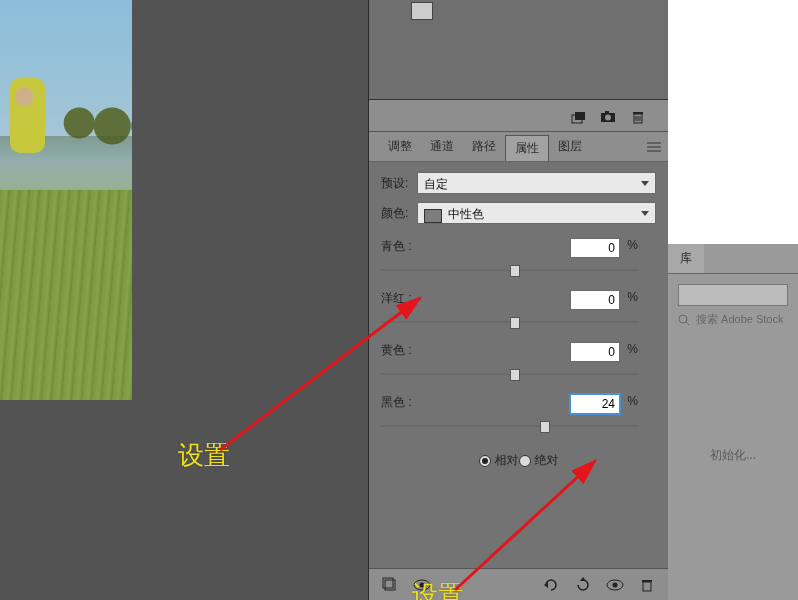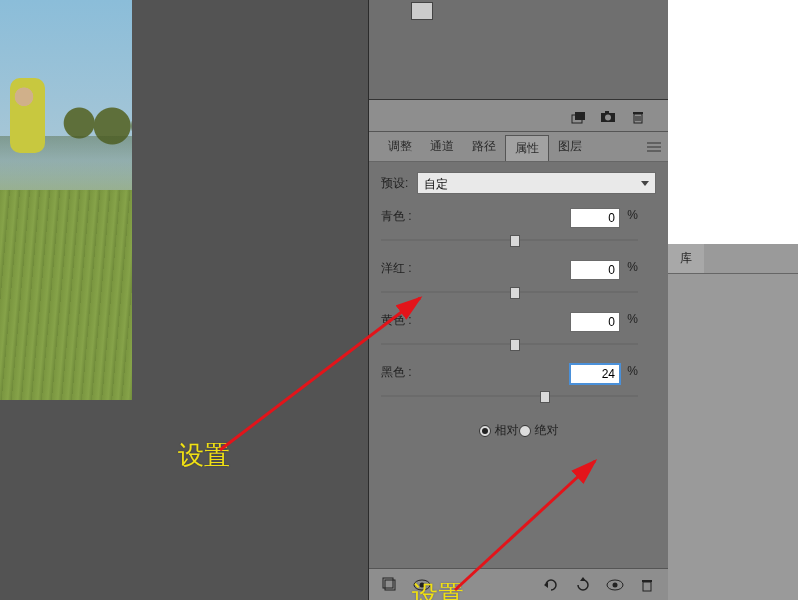--- a/index.html
+++ b/index.html
@@ -130,20 +130,27 @@
 
 
   <div class="props-body">
     <div class="cut-top">
       <div class="row">
         <span class="row-label">预设:</span>
         <div class="dropdown">
           <span>自定</span>
         </div>
       </div>
+      <div class="row">
+        <span class="row-label">颜色:</span>
+        <div class="dropdown">
+          <span class="swatch"></span>
+          <span>中性色</span>
+        </div>
+      </div>
 
       <div class="slider-row" style="position:relative; height:40px;">
         <span class="slider-label">青色 :</span>
         <input class="slider-input" value="0" style="">
         <span class="percent">%</span>
         <div class="slider-track">
             <div class="slider-thumb" style="left:50%;"></div>
           </div>
       </div>
 
@@ -220,20 +227,31 @@
         </span>
     </div>
   </div>
 </div>
 
 <div class="right-panel">
   <div class="right-top"></div>
   <div class="right-lib">
     <div class="lib-tabs">
       <div class="lib-tab">库</div>
+    </div>
+    <div class="lib-body">
+      <div style="height:22px; background:#bcbcbc; border:1px solid #777;"></div>
+      <div class="search-row">
+        <svg width="12" height="12" viewBox="0 0 12 12">
+            <circle cx="5" cy="5" r="4" fill="none" stroke="#666"></circle>
+            <line x1="8" y1="8" x2="11" y2="11" stroke="#666"></line>
+          </svg>
+        <span>搜索 Adobe Stock</span>
+      </div>
+      <div class="init-text">初始化...</div>
     </div>
   </div>
 </div>
 
 <div class="annotation" style="left:178px; top:438px;">设置</div>
 <div class="annotation" style="left:412px; top:578px;">设置</div>
 
 <svg class="arrow" style="left:215px; top:290px;" width="220" height="170">
   <defs>
       <marker id="ah1" markerWidth="10" markerHeight="10" refX="8" refY="3" orient="auto">

